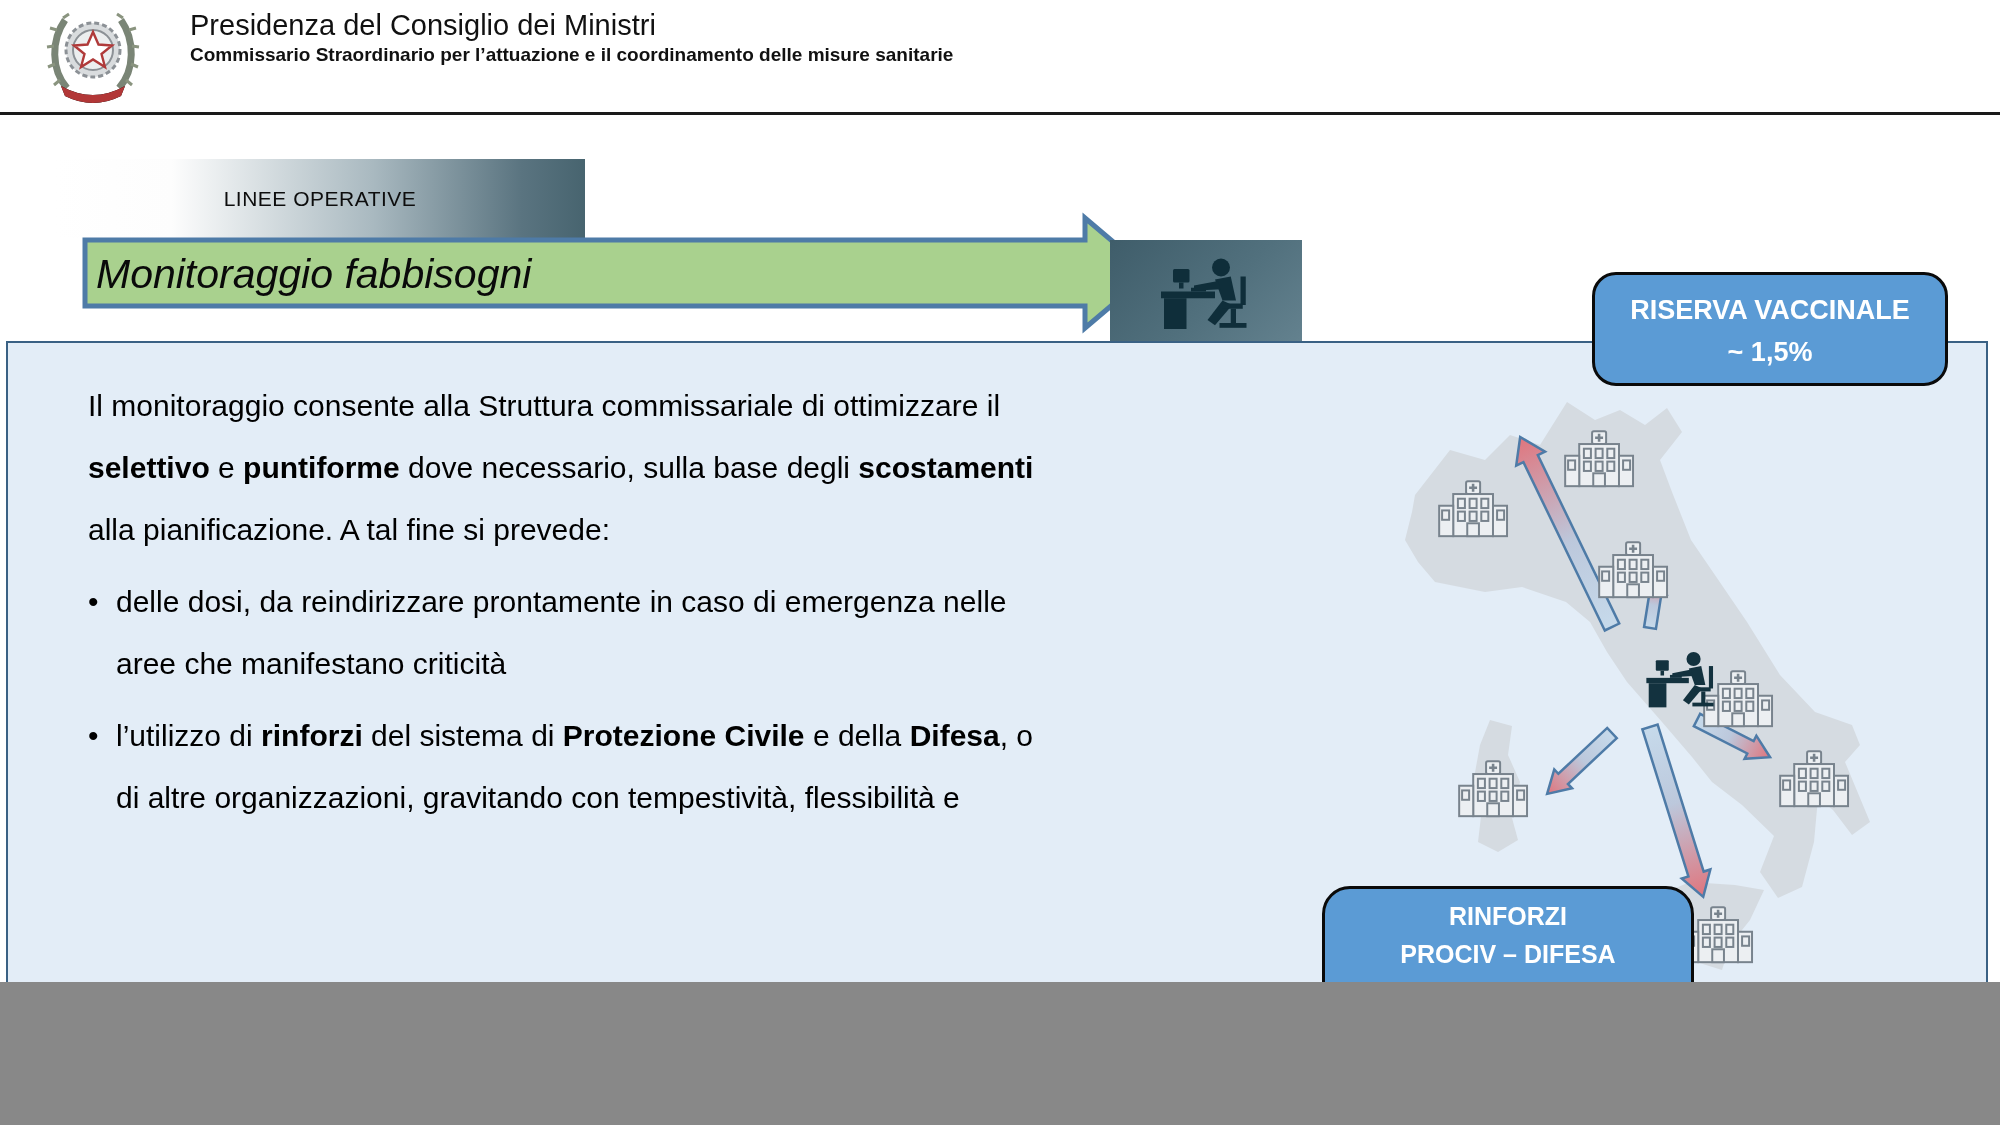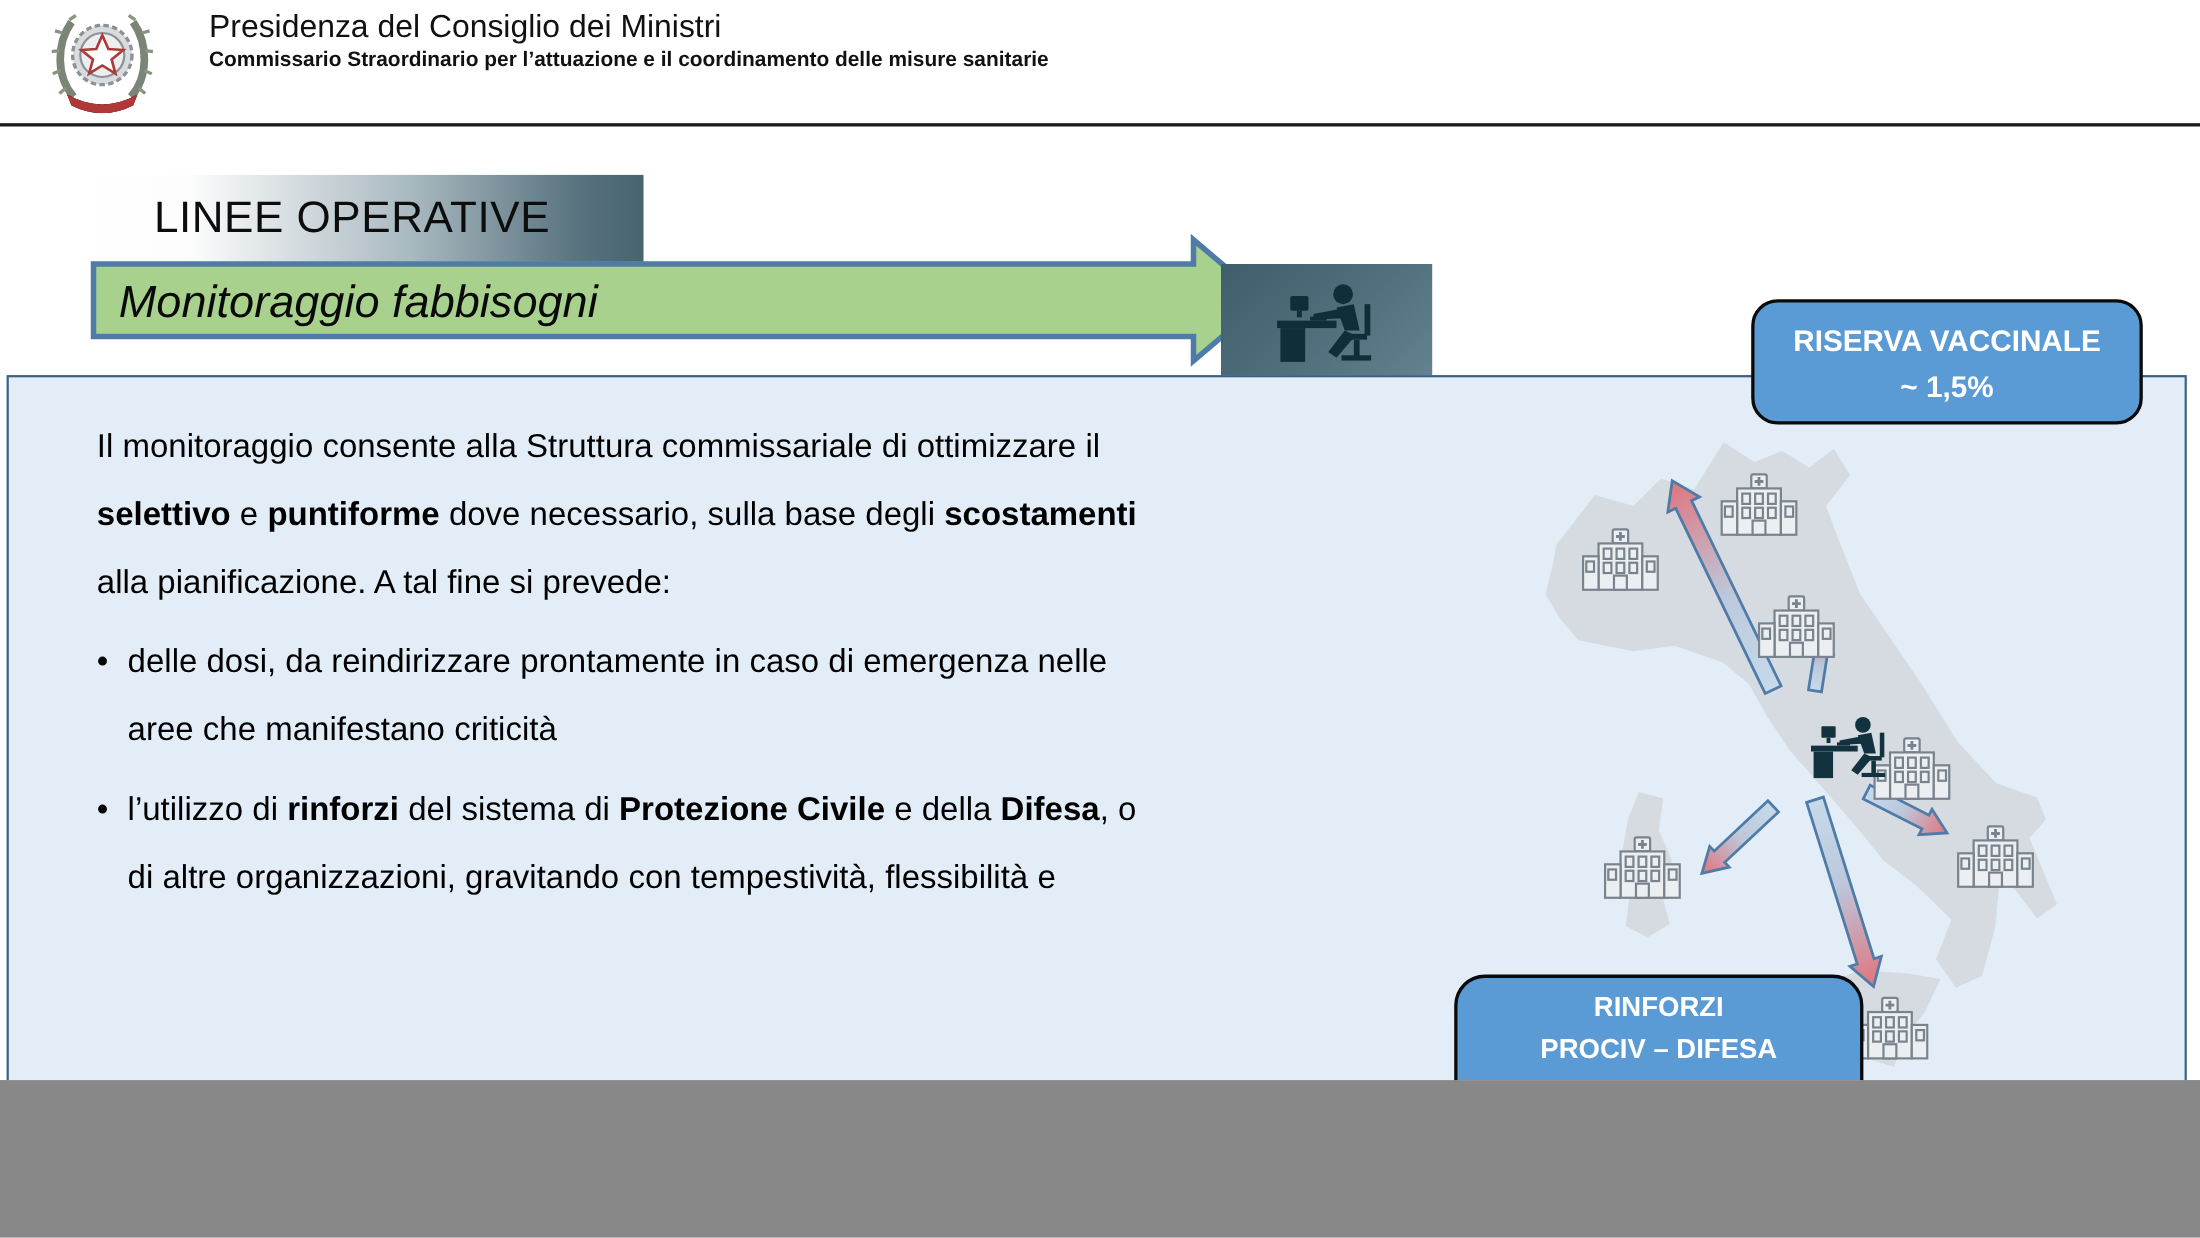--- a/index.html
+++ b/index.html
@@ -13,26 +13,26 @@
   .hdr-logo { position:absolute; left:45px; top:8px; width:96px; height:95px; }
   .hdr-text { position:absolute; left:190px; top:8px; }
   .hdr-title { font-size:29px; color:#111; line-height:34px; }
   .hdr-sub { font-size:19px; font-weight:700; color:#111; line-height:26px;text-align:center; }
   .hdr-rule { position:absolute; left:0; top:112px; width:2000px; height:3px; background:#1a1a1a; }
   
   .kicker {
     position:absolute; left:55px; top:159px; width:530px; height:79px;
     background:linear-gradient(90deg,#ffffff 0%,#fdfdfd 22%,#a9b9c0 60%,#5a7480 88%,#47646f 100%);
     display:flex; align-items:center; justify-content:center;
-    font-size:40px; color:#0d0d0d; letter-spacing:0.5px;
+    font-size:21px; color:#0d0d0d; letter-spacing:0.5px;
   }
   
   .garrow { position:absolute; left:80px; top:210px; width:1080px; height:130px; }
   .gtitle {
-    position:absolute; left:108px; top:246px; width:900px; height:56px; line-height:56px;
+    position:absolute; left:96px; top:246px; width:900px; height:56px; line-height:56px;
     font-size:41px; font-style:italic; color:#0a0a0a;
   }
   .iconbox {
     position:absolute; left:1110px; top:240px; width:192px; height:105px;
     background:linear-gradient(135deg,#3f5d6a 0%,#51707d 55%,#64828f 100%);
     display:flex; align-items:center; justify-content:center;
   }
   
   .panel {
     position:absolute; left:6px; top:341px; width:1982px; height:694px;

